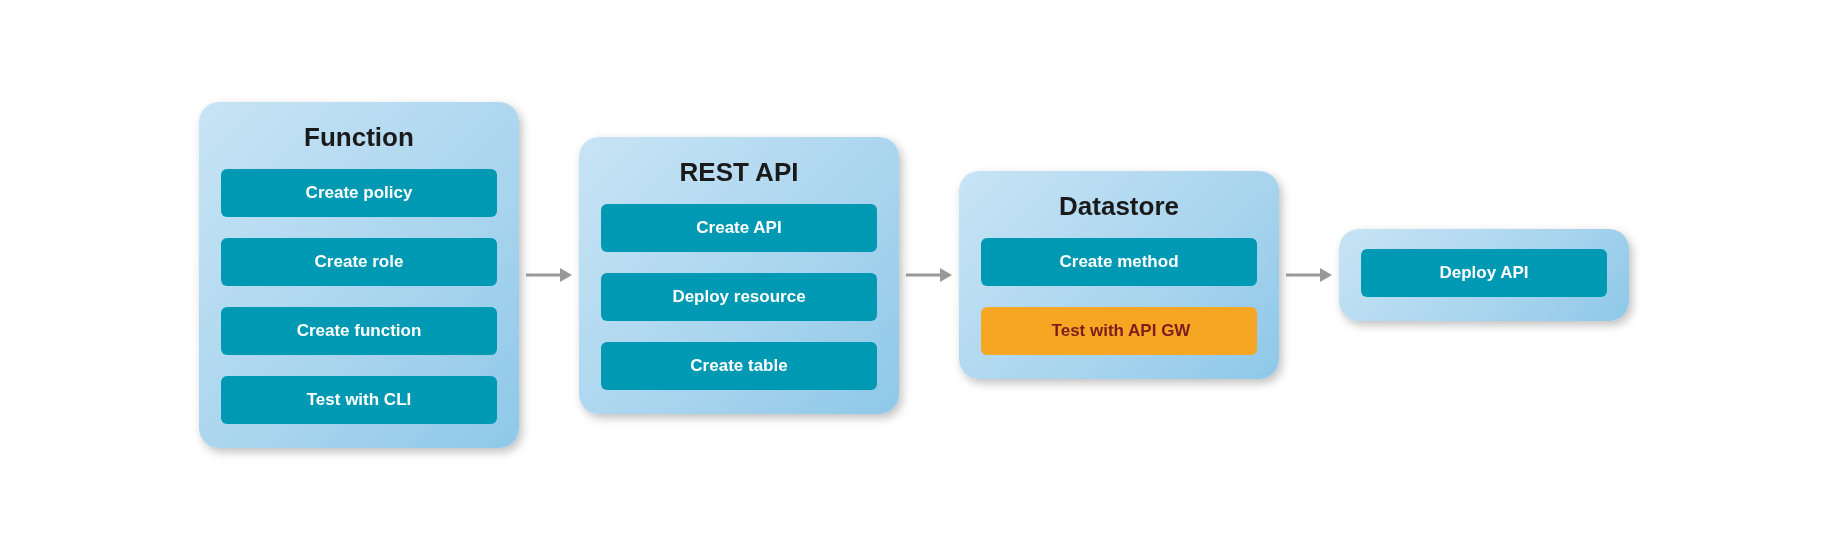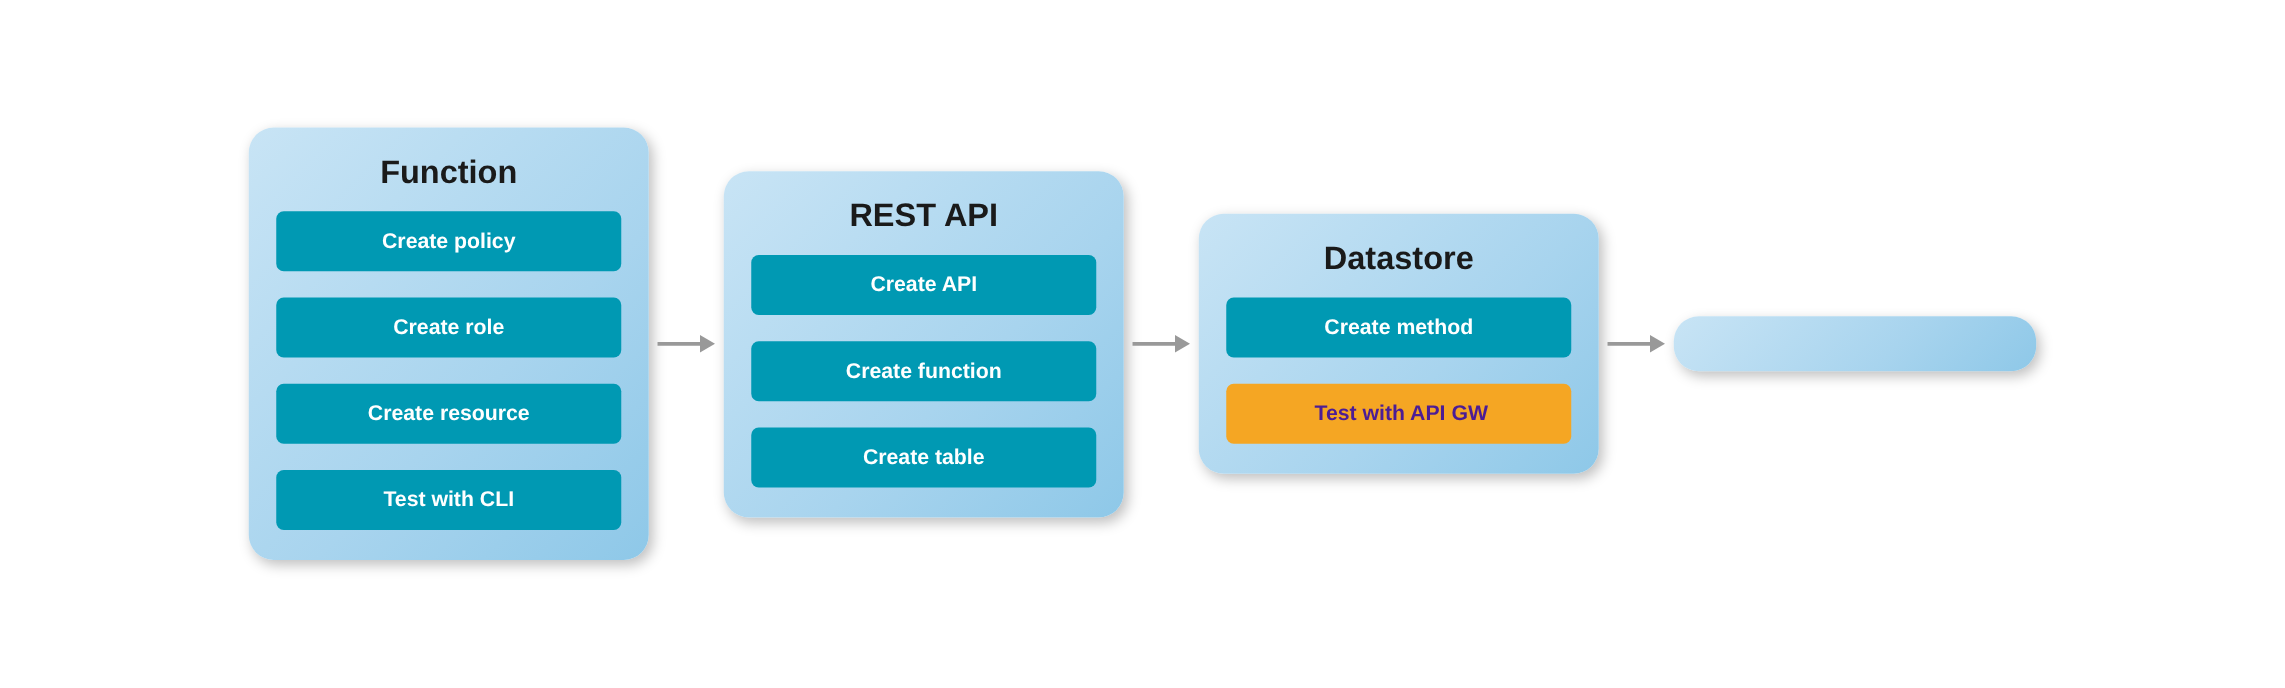--- a/index.html
+++ b/index.html
@@ -50,21 +50,21 @@
       border: none;
       border-radius: 6px;
       padding: 14px 10px;
       text-align: center;
       cursor: pointer;
       width: 100%;
       display: block;
     }
     .item-btn.orange {
       background: #f5a623;
-      color: #4c1d95;
+      color: #7f1d1d;
       padding-left: 14px;
     }
     .arrow {
       display: flex;
       align-items: center;
       justify-content: center;
       width: 60px;
       flex-shrink: 0;
     }
     .arrow svg {
@@ -78,35 +78,35 @@
   </style>
 </head>
 <body>
 
 <div class="diagram">
 <div class="panel">
       <div class="panel-title">Function</div>
       <div class="items-list">
         <div class="item-btn">Create policy</div>
         <div class="item-btn">Create role</div>
-        <div class="item-btn">Create resource</div>
+        <div class="item-btn">Create function</div>
         <div class="item-btn">Test with CLI</div>
       </div>
     </div>
     <div class="arrow">
       <svg viewBox="0 0 50 40" xmlns="http://www.w3.org/2000/svg">
       <line x1="2" y1="20" x2="38" y2="20" stroke="#999" stroke-width="3"></line>
       <polygon points="36,13 48,20 36,27" fill="#999"></polygon>
     </svg>
     </div>
     <div class="panel">
       <div class="panel-title">REST API</div>
       <div class="items-list">
         <div class="item-btn">Create API</div>
-        <div class="item-btn">Create function</div>
+        <div class="item-btn">Deploy resource</div>
         <div class="item-btn">Create table</div>
       </div>
     </div>
     <div class="arrow">
       <svg viewBox="0 0 50 40" xmlns="http://www.w3.org/2000/svg">
       <line x1="2" y1="20" x2="38" y2="20" stroke="#999" stroke-width="3"></line>
       <polygon points="36,13 48,20 36,27" fill="#999"></polygon>
     </svg>
     </div>
     <div class="panel">
@@ -117,15 +117,16 @@
       </div>
     </div>
     <div class="arrow">
       <svg viewBox="0 0 50 40" xmlns="http://www.w3.org/2000/svg">
       <line x1="2" y1="20" x2="38" y2="20" stroke="#999" stroke-width="3"></line>
       <polygon points="36,13 48,20 36,27" fill="#999"></polygon>
     </svg>
     </div>
     <div class="panel panel-narrow">
       <div class="items-list">
+        <div class="item-btn">Deploy API</div>
       </div>
     </div>
   </div>
 
 </body></html>

